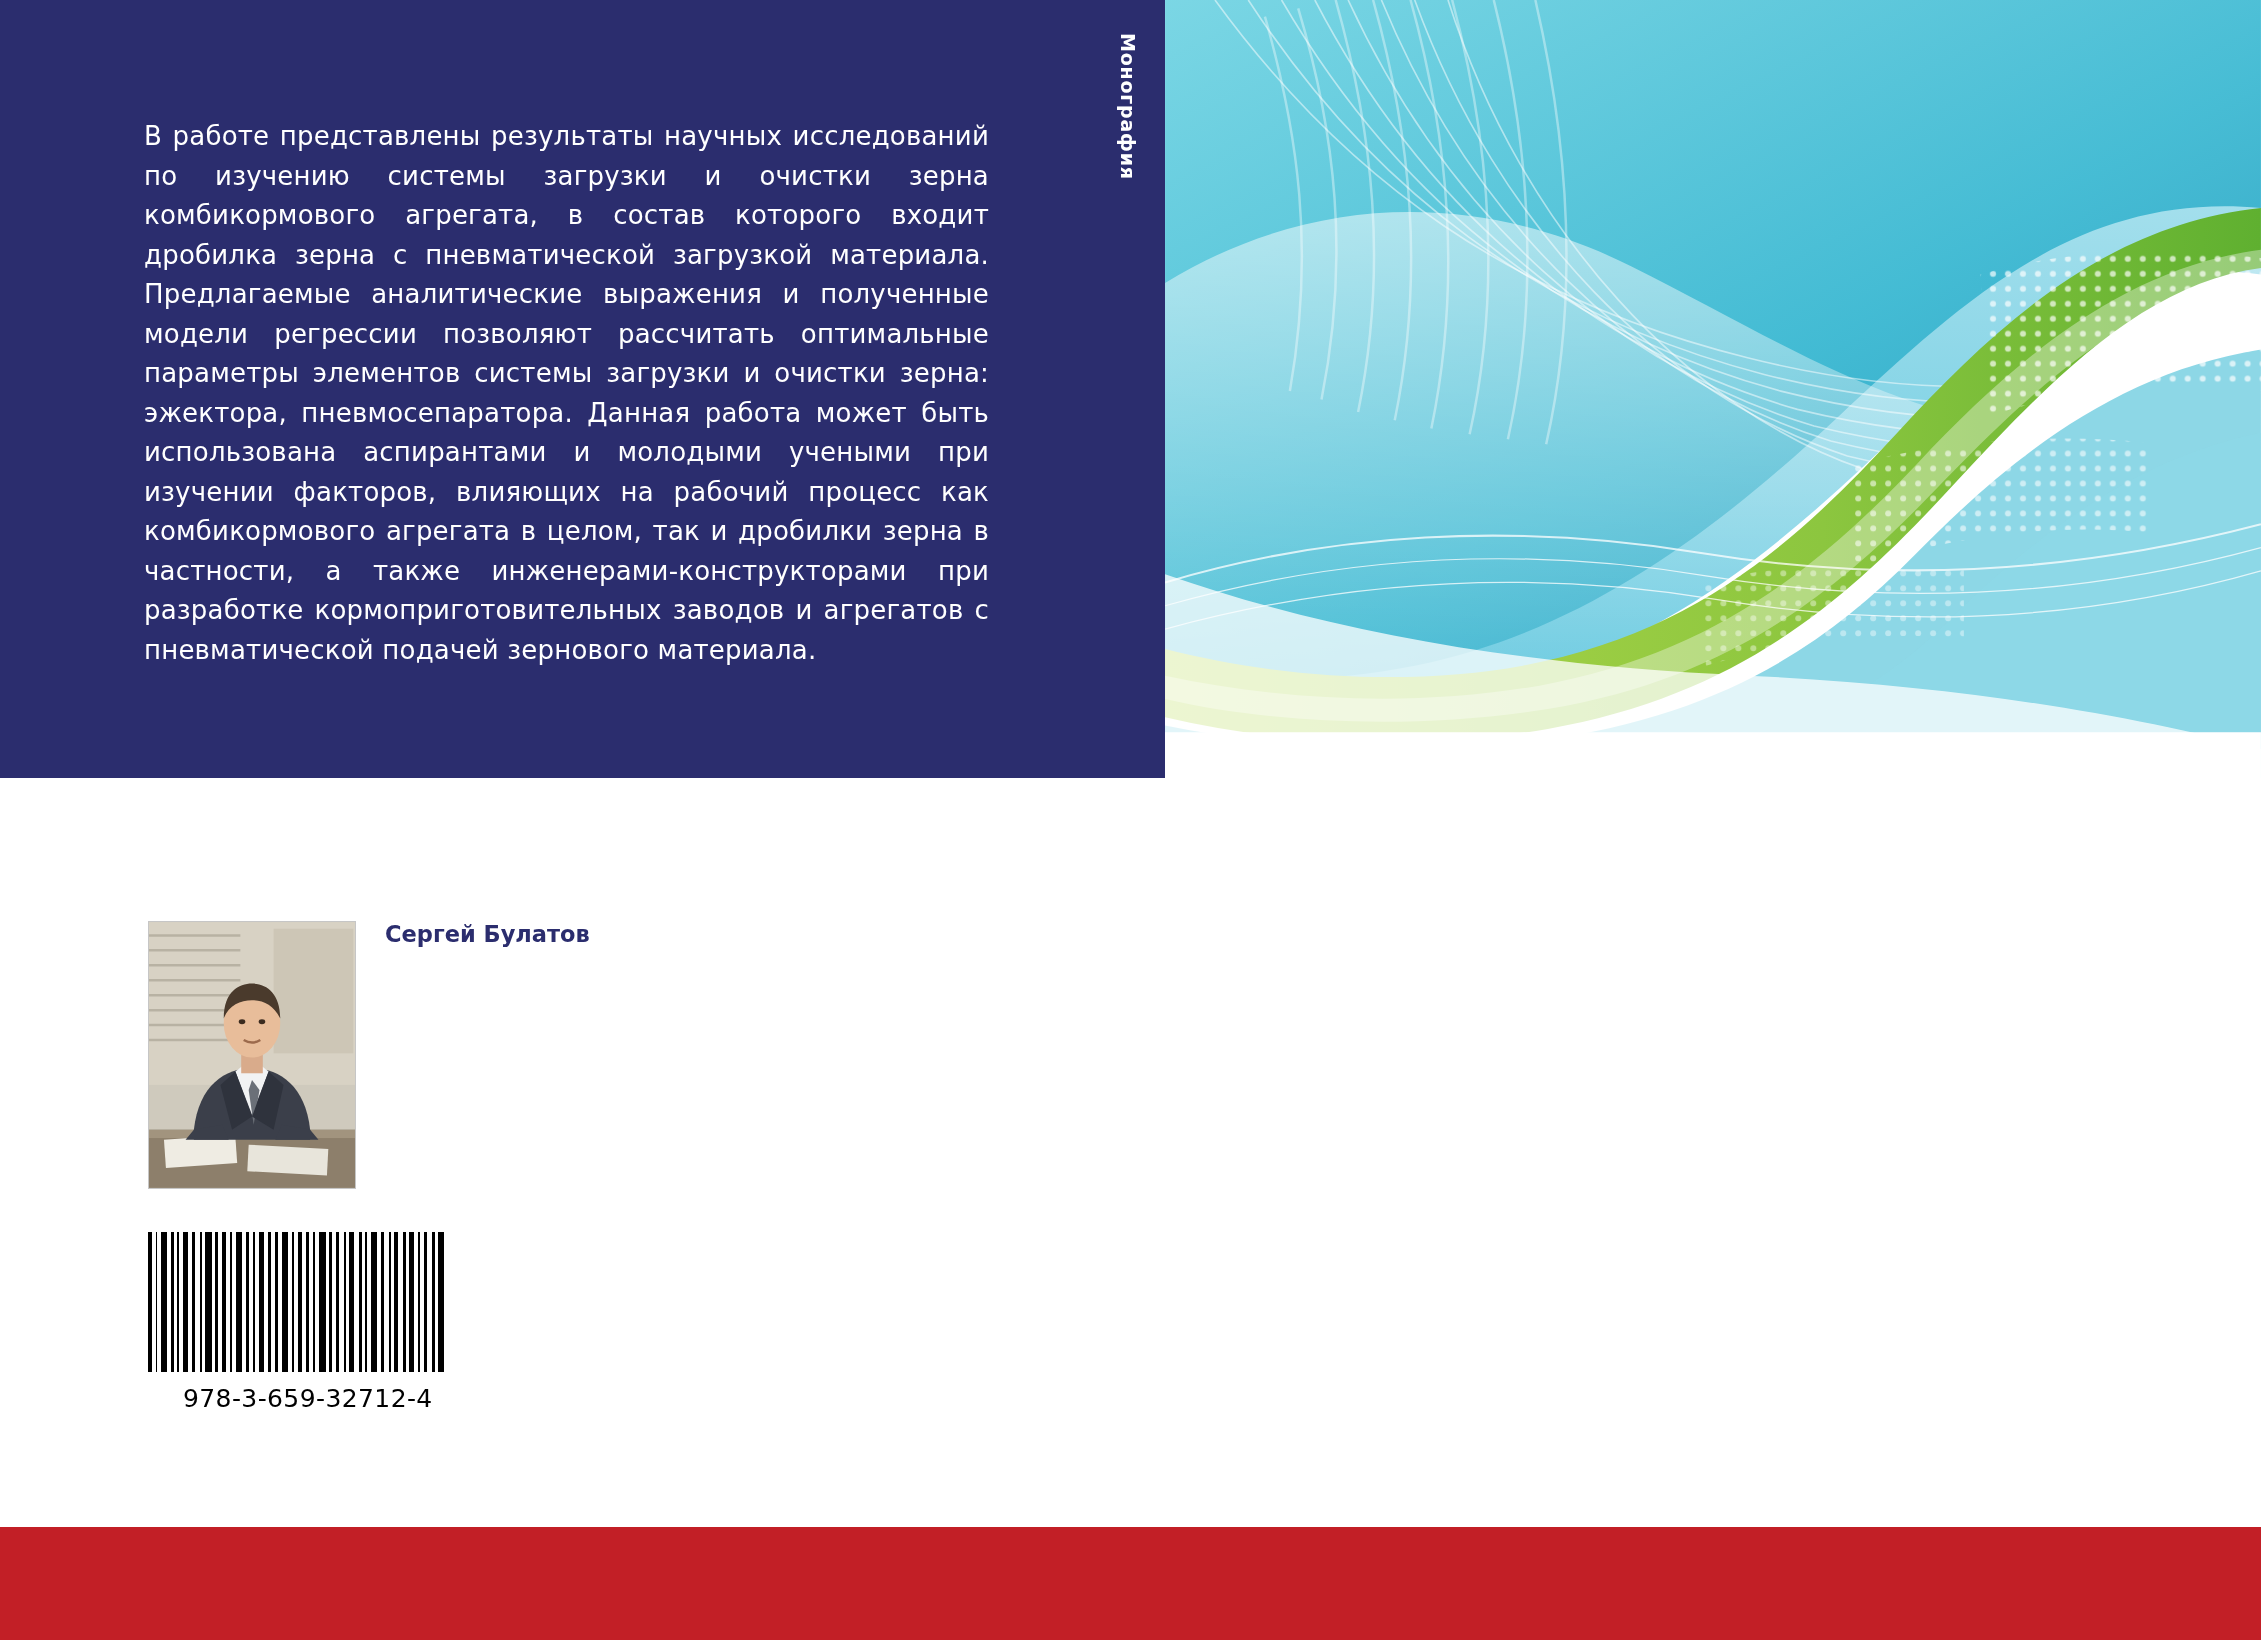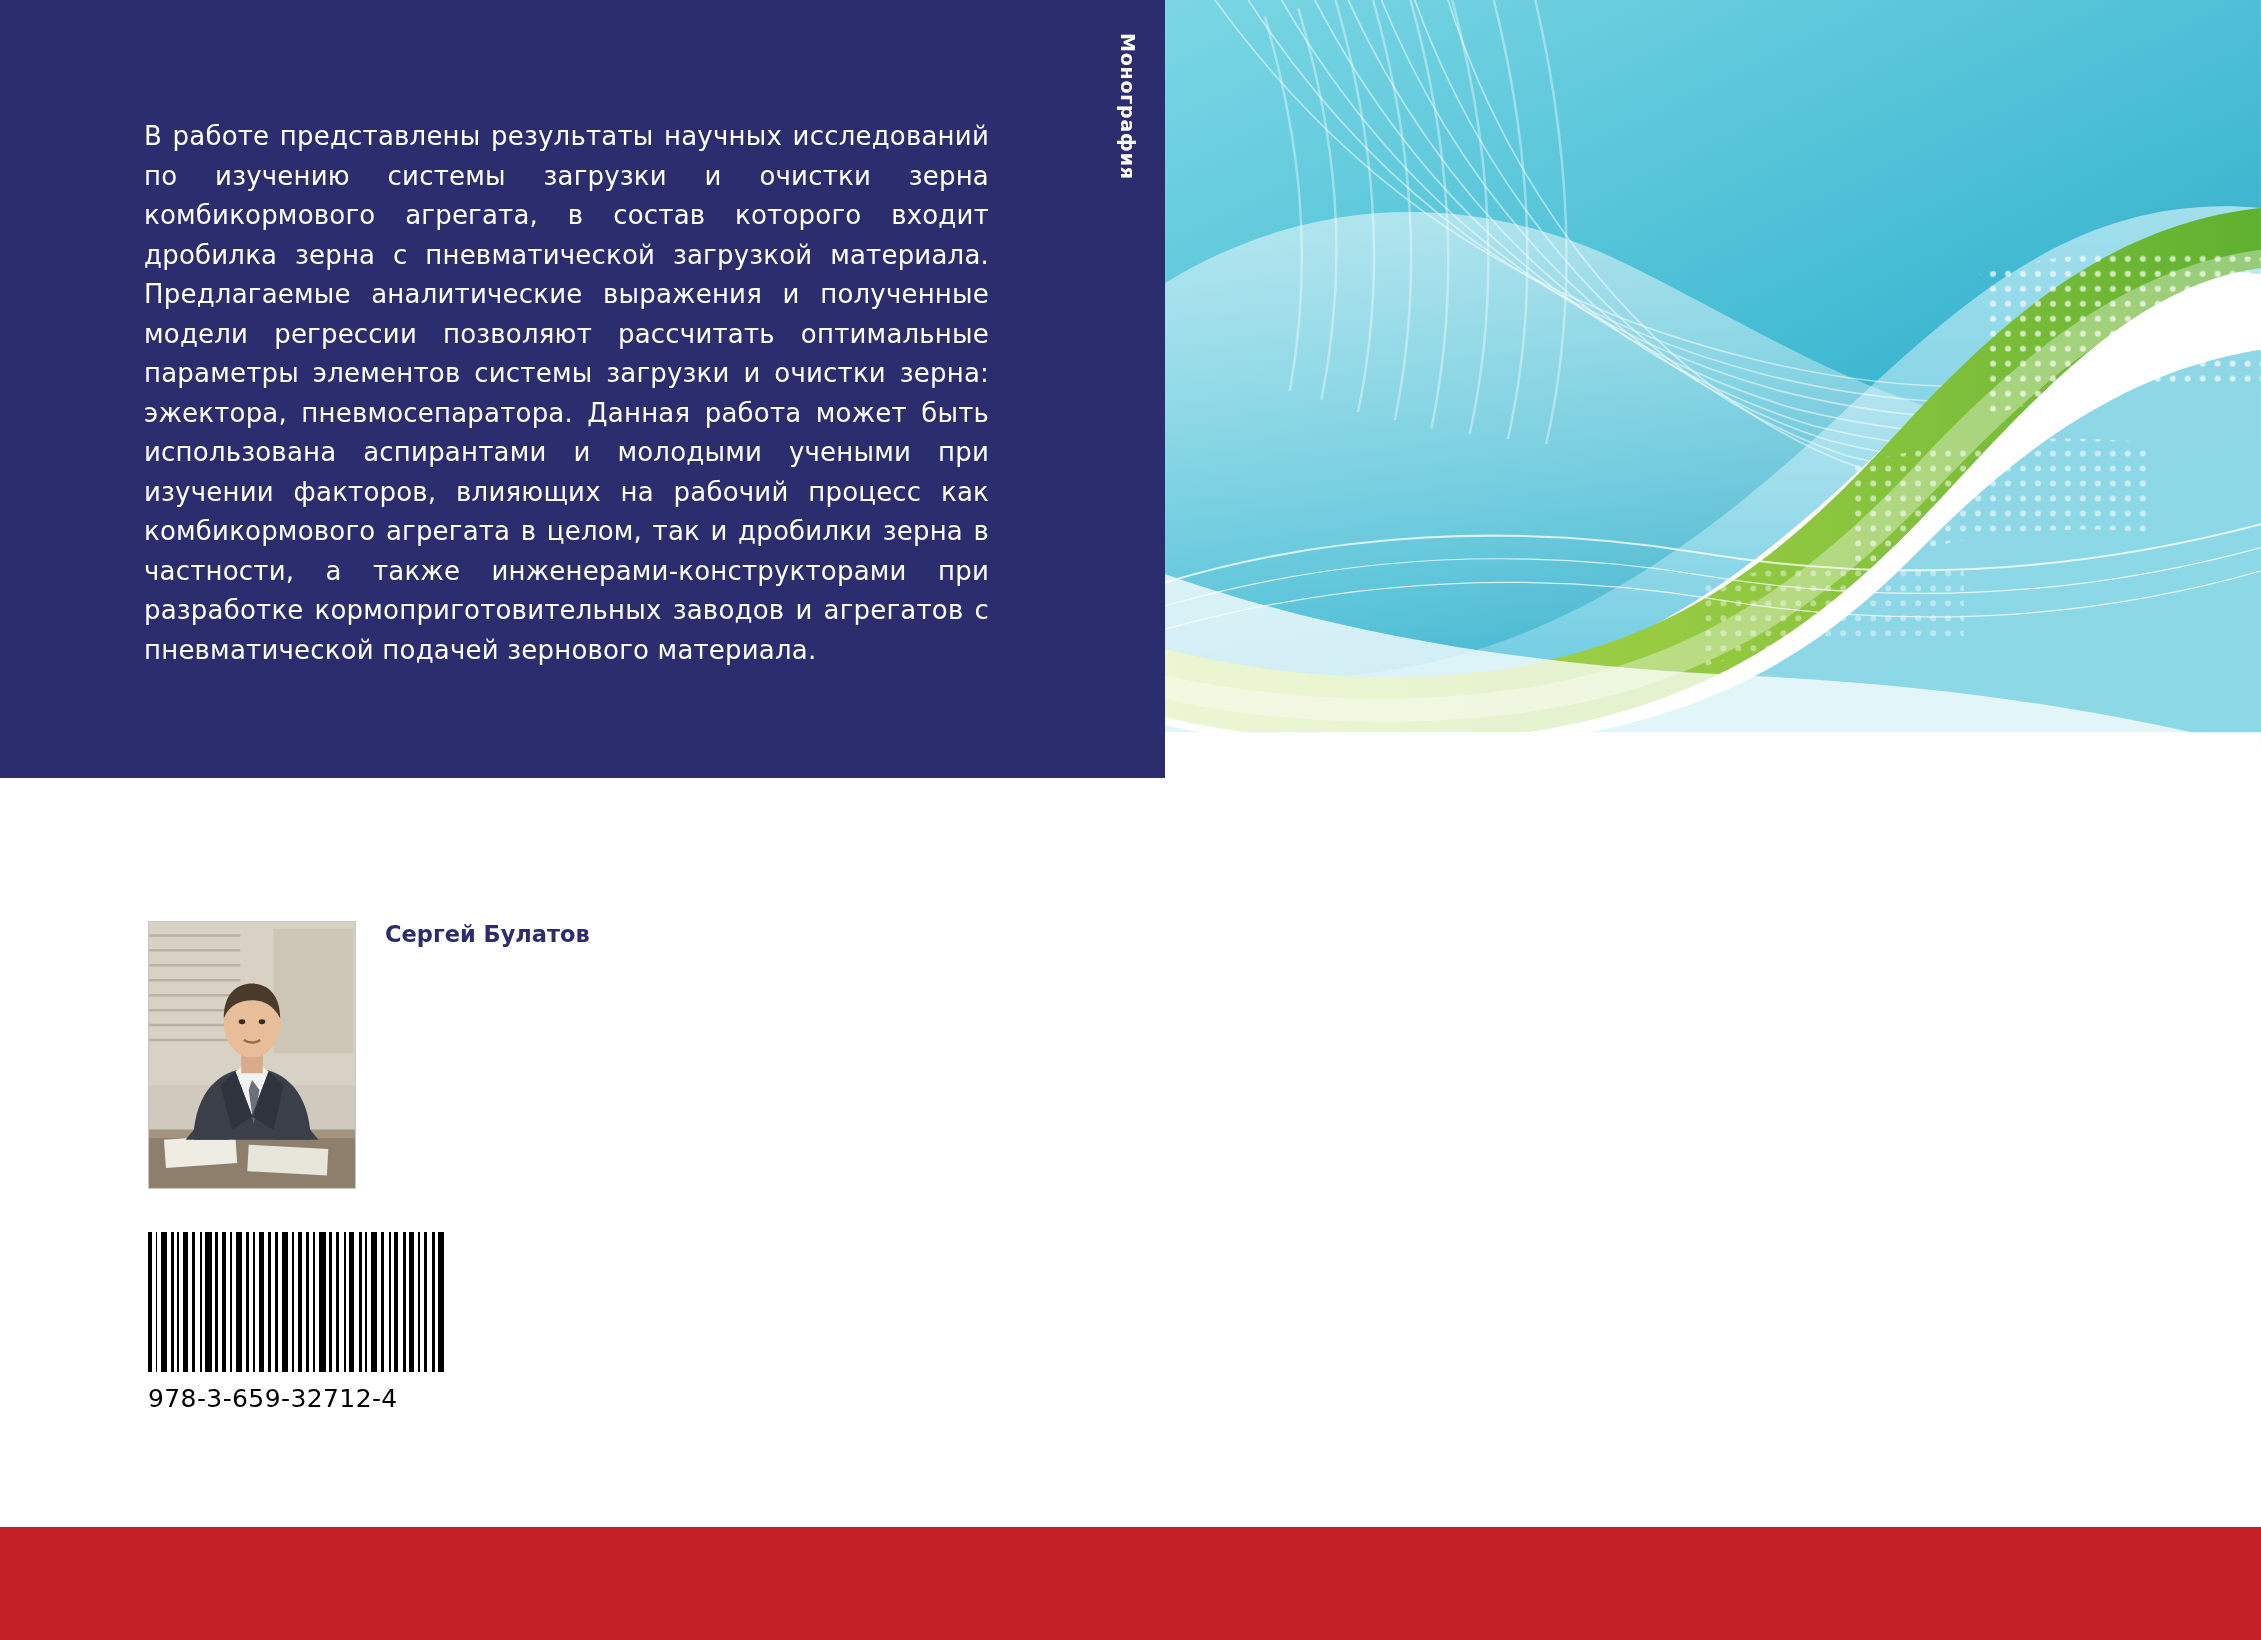--- a/index.html
+++ b/index.html
@@ -129,20 +129,21 @@
     height: 140px;
     background: #000;
     display: block;
   }
   .isbn-text {
     margin-top: 11.7px;
     font-size: 25px;
     color: #000;
     letter-spacing: 0.4px;
     font-family: "DejaVu Sans", sans-serif;
+    margin-left: 35px;
   }
 
   
   .spine-bottom {
     position: absolute;
     left: 1090px;
     top: 778px;
     width: 75px;
     height: 749px;
   }

